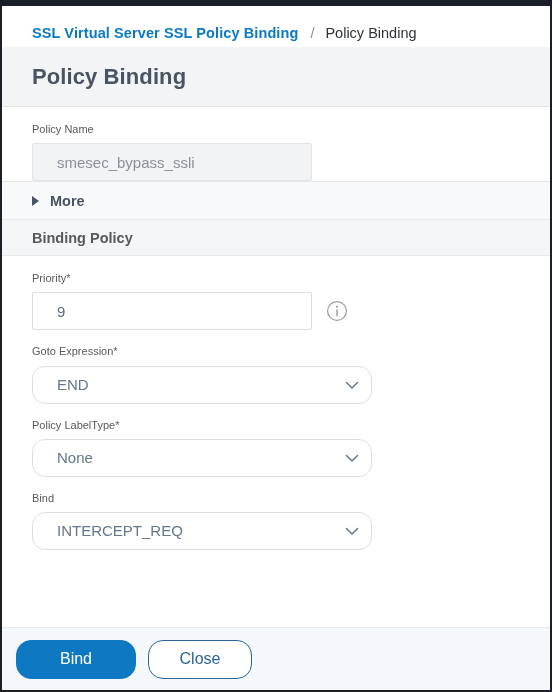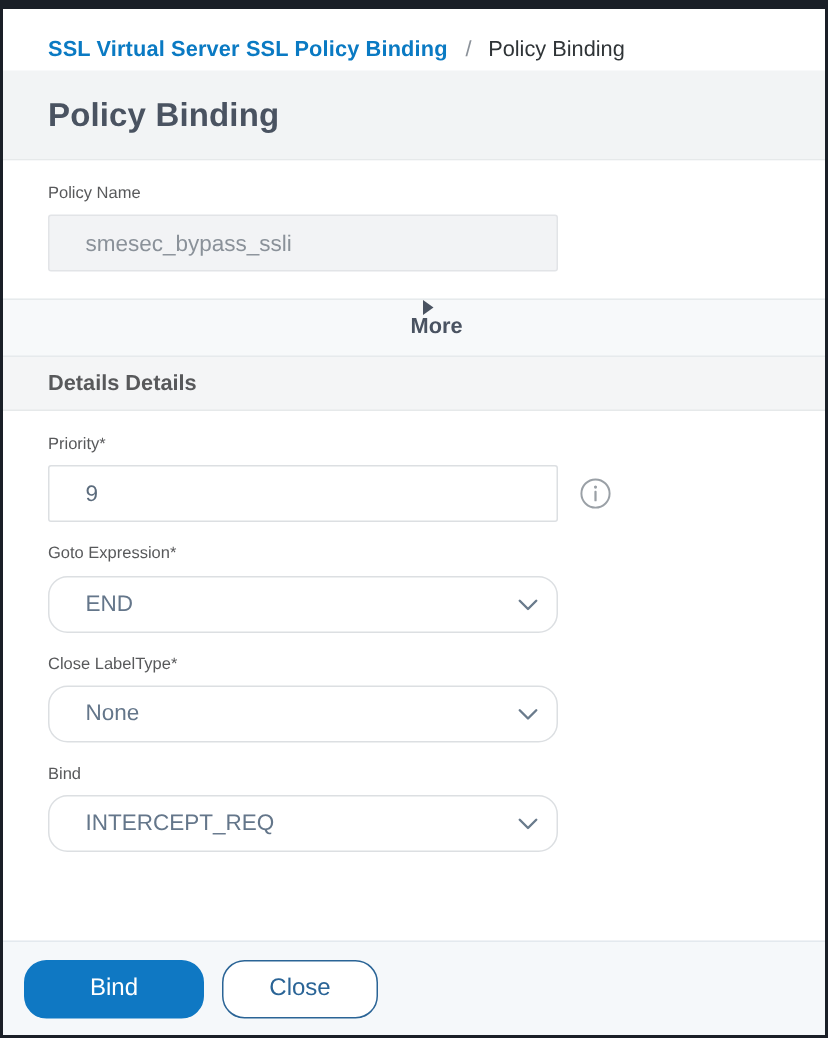--- a/index.html
+++ b/index.html
@@ -98,21 +98,21 @@
     display: block;
     font-size: 11px;
     color: #58595b;
     margin: 0 0 7px 0;
     line-height: 1.2;
   }
 
   .txt-input {
     box-sizing: border-box;
     display: block;
-    width: 340px;
+    width: 280px;
     height: 38px;
     border: 1px solid #dcdfe2;
     border-radius: 2px;
     background: #ffffff;
     font-family: "Liberation Sans", sans-serif;
     font-size: 15px;
     color: #5b6b7c;
     padding: 0 12px 0 24px;
     outline: none;
   }
@@ -160,31 +160,29 @@
     overflow: hidden;
   }
   .chev {
     flex: 0 0 auto;
     width: 18px;
     height: 18px;
   }
 
   
   .more-row {
-    margin-top: 18px;
     background: #f7f9fa;
     border-top: 1px solid #e6eaec;
     border-bottom: 1px solid #e6eaec;
     height: 39px;
     display: flex;
     align-items: center;
     padding-left: 30px;
     box-sizing: border-box;
     cursor: pointer;
-    flex-direction: column;
   }
   .more-caret {
     width: 0;
     height: 0;
     border-left: 7px solid #4a5361;
     border-top: 5px solid transparent;
     border-bottom: 5px solid transparent;
     margin-right: 11px;
   }
   .more-label {
@@ -270,21 +268,21 @@
       <label class="field-label">Policy Name</label>
       <input class="txt-input disabled" type="text" disabled="" value="smesec_bypass_ssli" style="">
     </div>
 
     <div class="more-row">
       <span class="more-caret"></span>
       <span class="more-label">More</span>
     </div>
 
     <div class="section-band">
-      <span class="section-title">Details Details</span>
+      <span class="section-title">Binding Policy</span>
     </div>
 
     <div class="gap-16"></div>
 
     <div class="field-block">
       <label class="field-label">Priority*</label>
       <div class="input-with-info">
         <input class="txt-input" type="text" value="9" style="">
         <span class="info-icon">
           <svg viewBox="0 0 22 22" width="22" height="22">
@@ -308,21 +306,21 @@
               <polyline points="3.5,6.5 9,12 14.5,6.5" fill="none" stroke="#6a7b8c" stroke-width="1.6" stroke-linecap="round" stroke-linejoin="round"></polyline>
             </svg>
           </span>
         </div>
       </div>
     </div>
 
     <div class="gap-14"></div>
 
     <div class="field-block">
-      <label class="field-label">Close LabelType*</label>
+      <label class="field-label">Policy LabelType*</label>
       <div class="select-wrap">
         <div class="select-box">
           <span class="select-value">None</span>
           <span class="chev">
             <svg viewBox="0 0 18 18" width="18" height="18">
               <polyline points="3.5,6.5 9,12 14.5,6.5" fill="none" stroke="#6a7b8c" stroke-width="1.6" stroke-linecap="round" stroke-linejoin="round"></polyline>
             </svg>
           </span>
         </div>
       </div>

